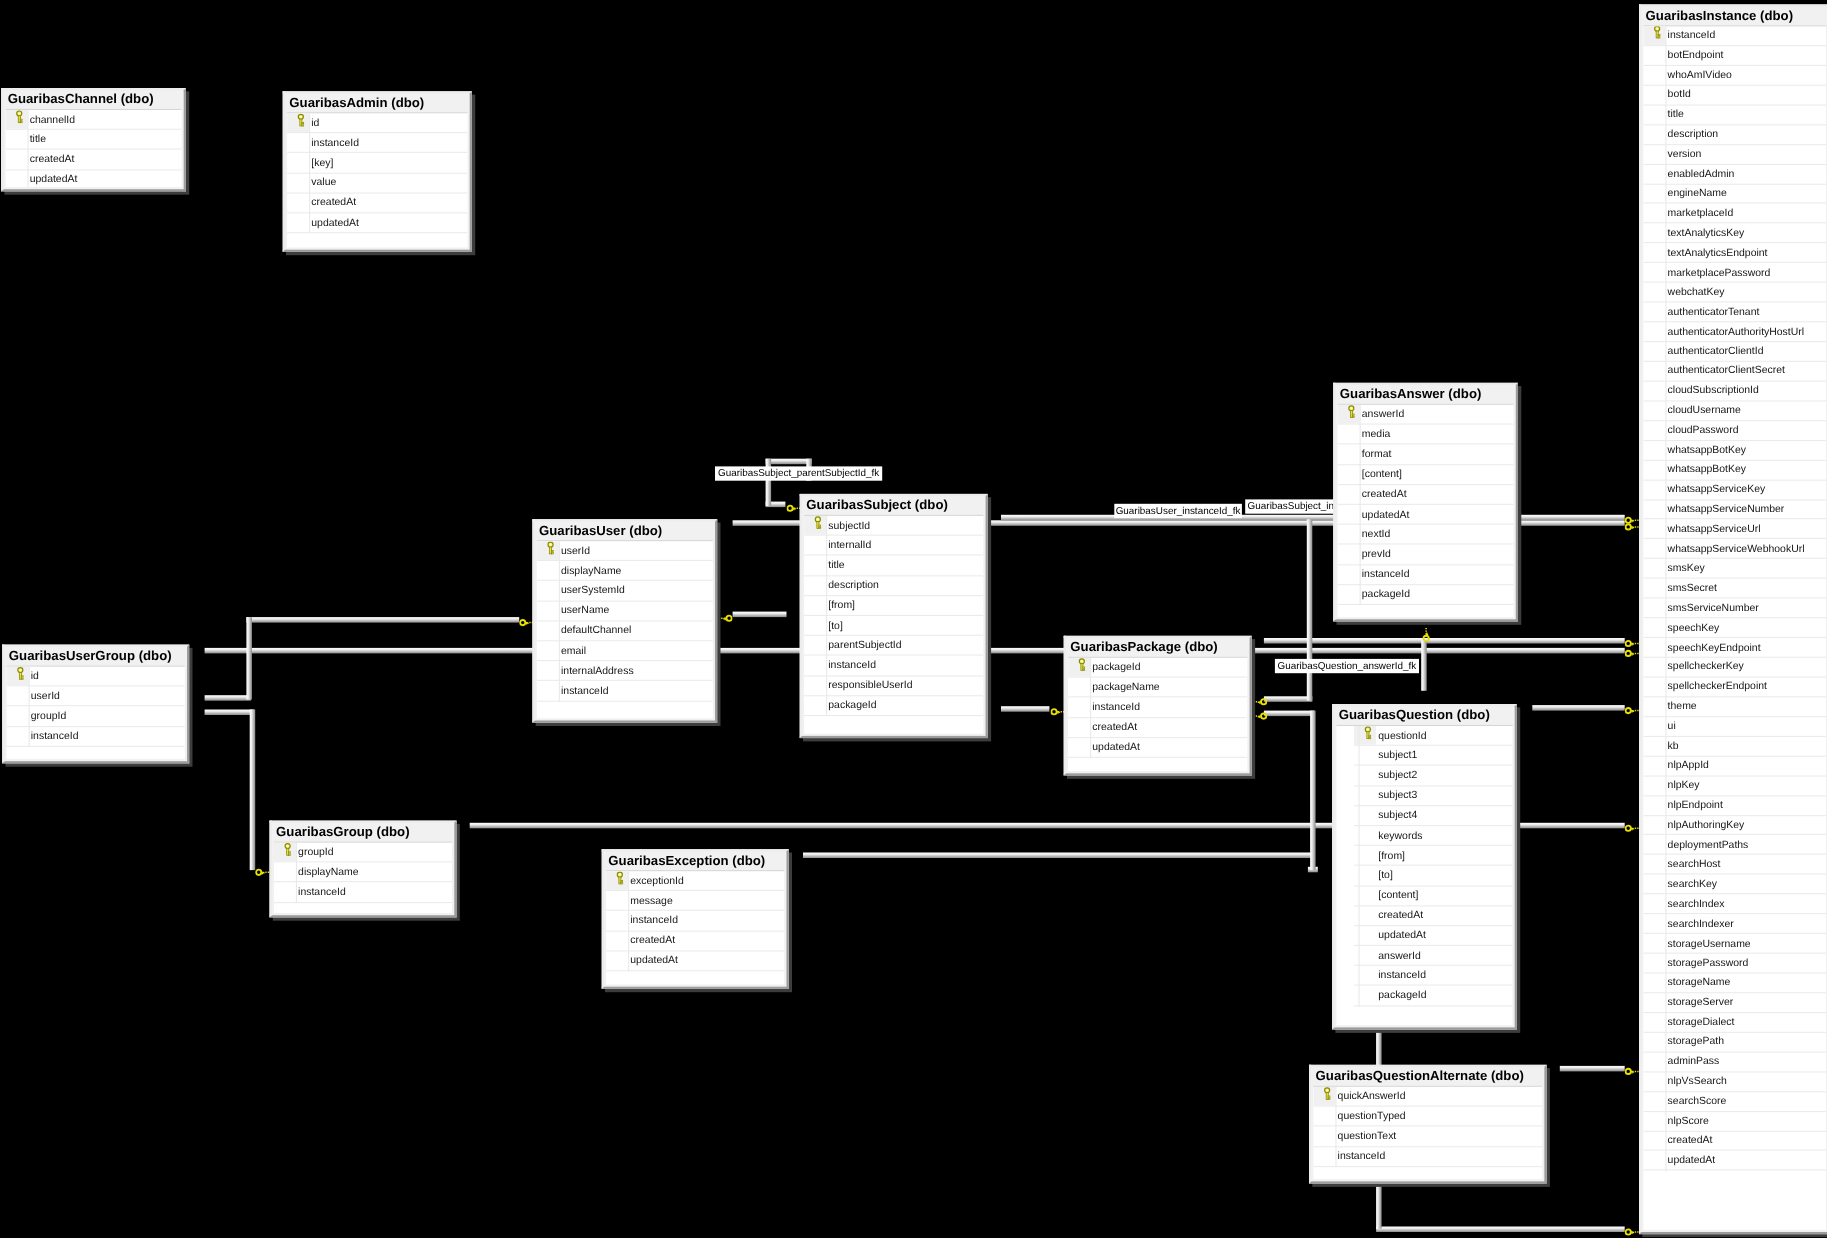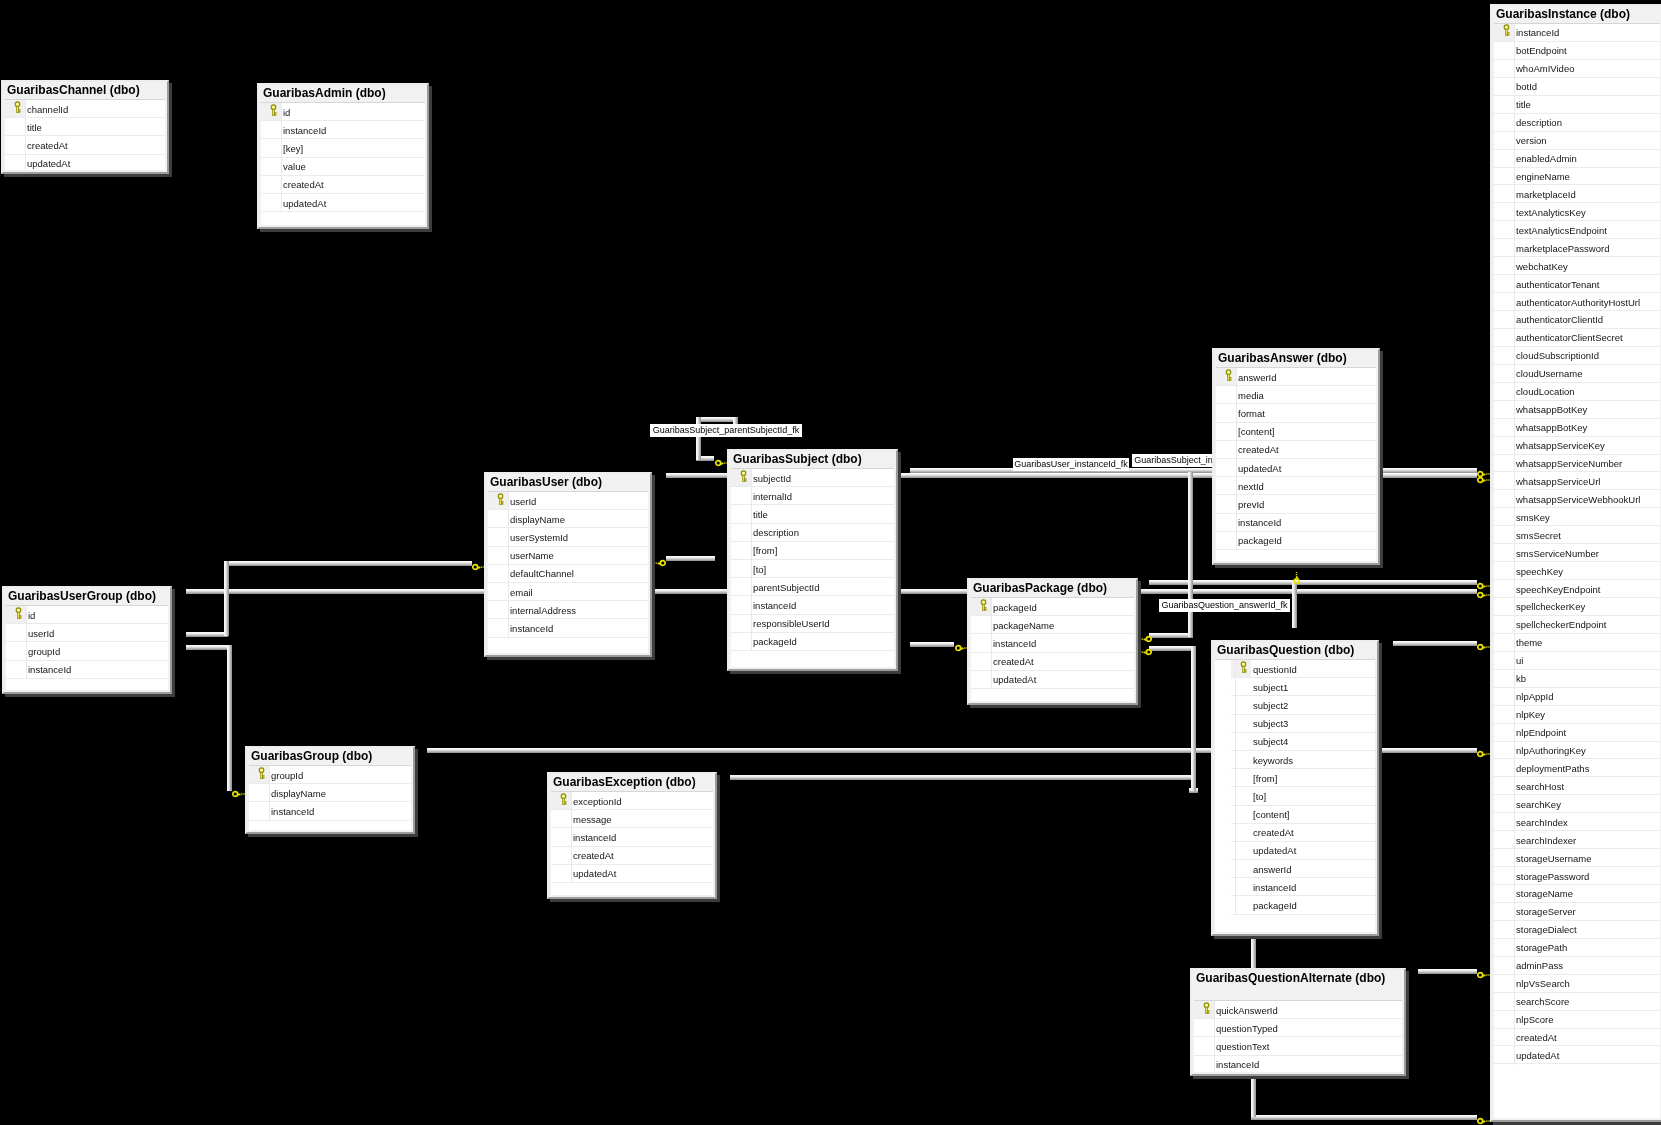--- a/index.html
+++ b/index.html
@@ -330,21 +330,21 @@
         <div class="db-row" style="height: 17.95px;">
           <div class="keycell"></div>
           <span class="colname">cloudSubscriptionId</span>
         </div>
         <div class="db-row" style="height: 17.95px;">
           <div class="keycell"></div>
           <span class="colname">cloudUsername</span>
         </div>
         <div class="db-row" style="height: 17.95px;">
           <div class="keycell"></div>
-          <span class="colname">cloudLocation</span>
+          <span class="colname">cloudPassword</span>
         </div>
         <div class="db-row" style="height: 17.95px;">
           <div class="keycell"></div>
           <span class="colname">whatsappBotKey</span>
         </div>
         <div class="db-row" style="height: 17.95px;">
           <div class="keycell"></div>
           <span class="colname">whatsappBotKey</span>
         </div>
         <div class="db-row" style="height: 17.95px;">
@@ -833,21 +833,21 @@
         </div>
         <div class="db-row" style="height: 18.2px;">
           <div class="keycell"></div>
           <span class="colname">packageId</span>
         </div>
         <div class="keycol-sep" style="left: 20px; height: 254.8px;"></div>
       </div>
     </div>
     <div class="db-table" style="left: 1190px; top: 968px; width: 216px; height: 108px;">
       <div class="db-title" style="height: 17px; line-height: 17px;">GuaribasQuestionAlternate (dbo)</div>
-      <div class="db-grid" style="top: 30px; text-decoration: underline;">
+      <div class="db-grid" style="top: 17px; text-decoration: underline;">
         <div class="db-row" style="height: 18.2px;">
           <div class="keycell pk">
             <span class="pkicon"><svg width="9" height="13" viewBox="0 0 9 13">
                 <circle cx="4.5" cy="3.2" r="2.3" fill="#f4f47a" stroke="#8a8a00" stroke-width="1.1"></circle>
                 <circle cx="4.5" cy="3" r="0.8" fill="#fff" stroke="none"></circle>
                 <rect x="3.6" y="5.2" width="1.9" height="6.3" fill="#e8e048" stroke="#8a8a00" stroke-width="0.7"></rect>
                 <rect x="5.3" y="8.3" width="1.8" height="1.2" fill="#e8e048" stroke="#8a8a00" stroke-width="0.6"></rect>
                 <rect x="5.3" y="10.4" width="1.8" height="1.2" fill="#e8e048" stroke="#8a8a00" stroke-width="0.6"></rect>
               </svg></span>
           </div>

